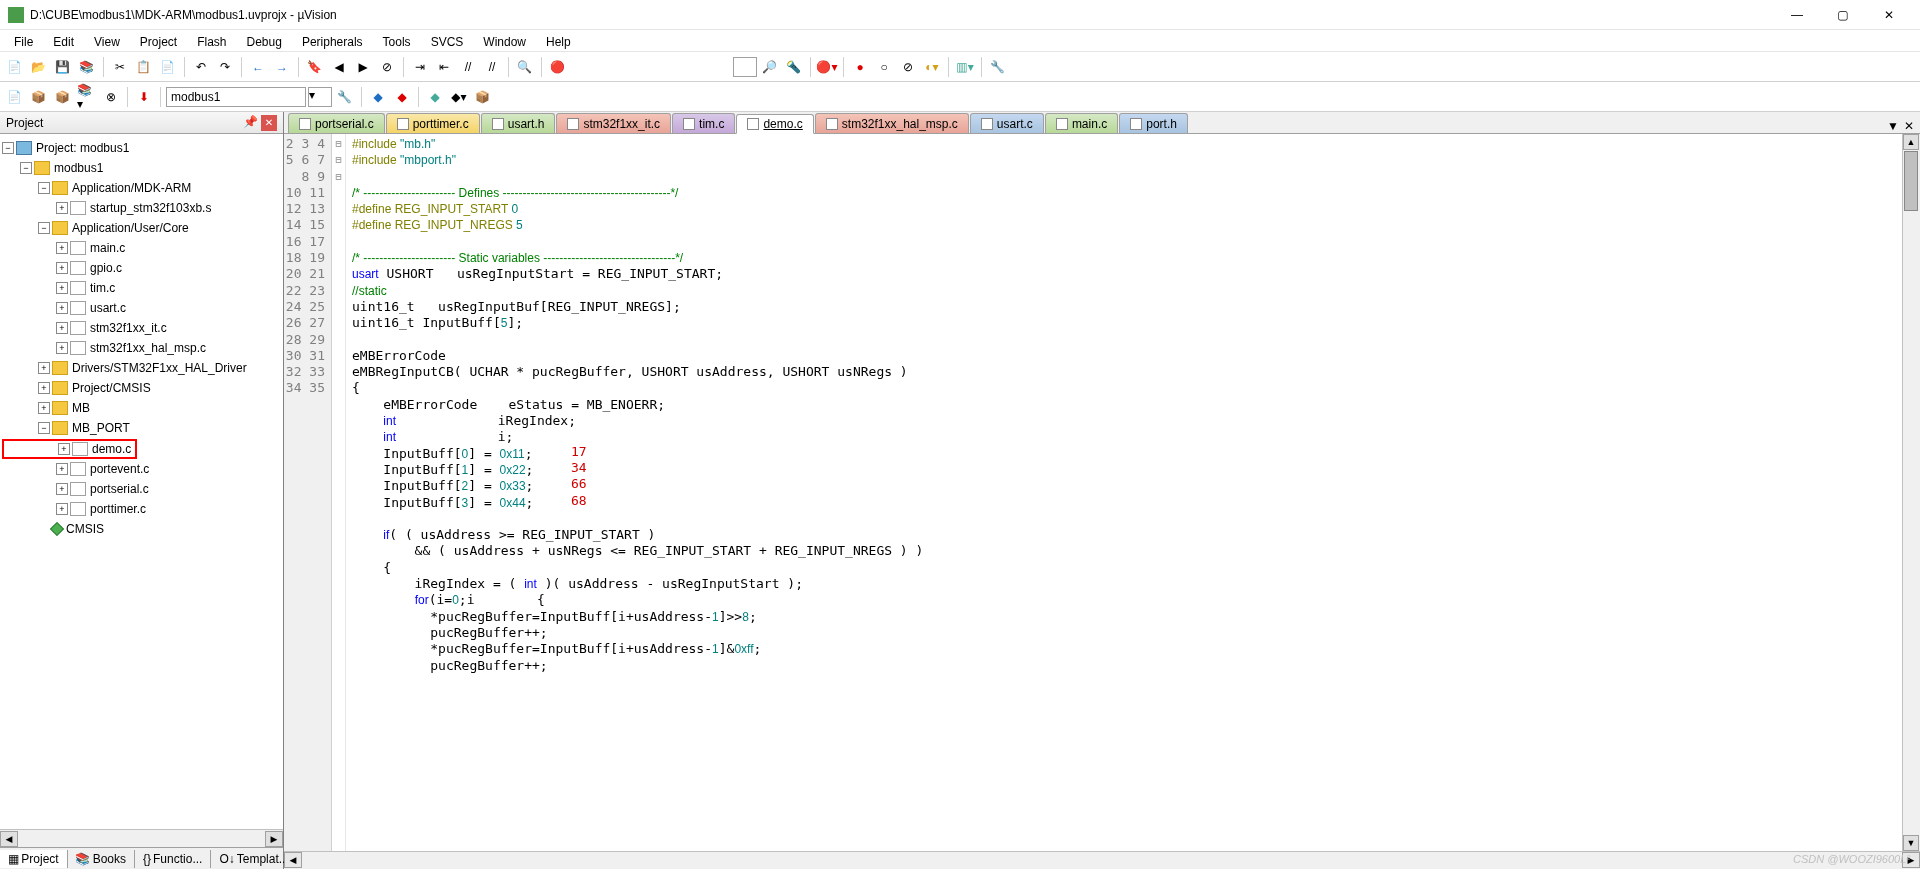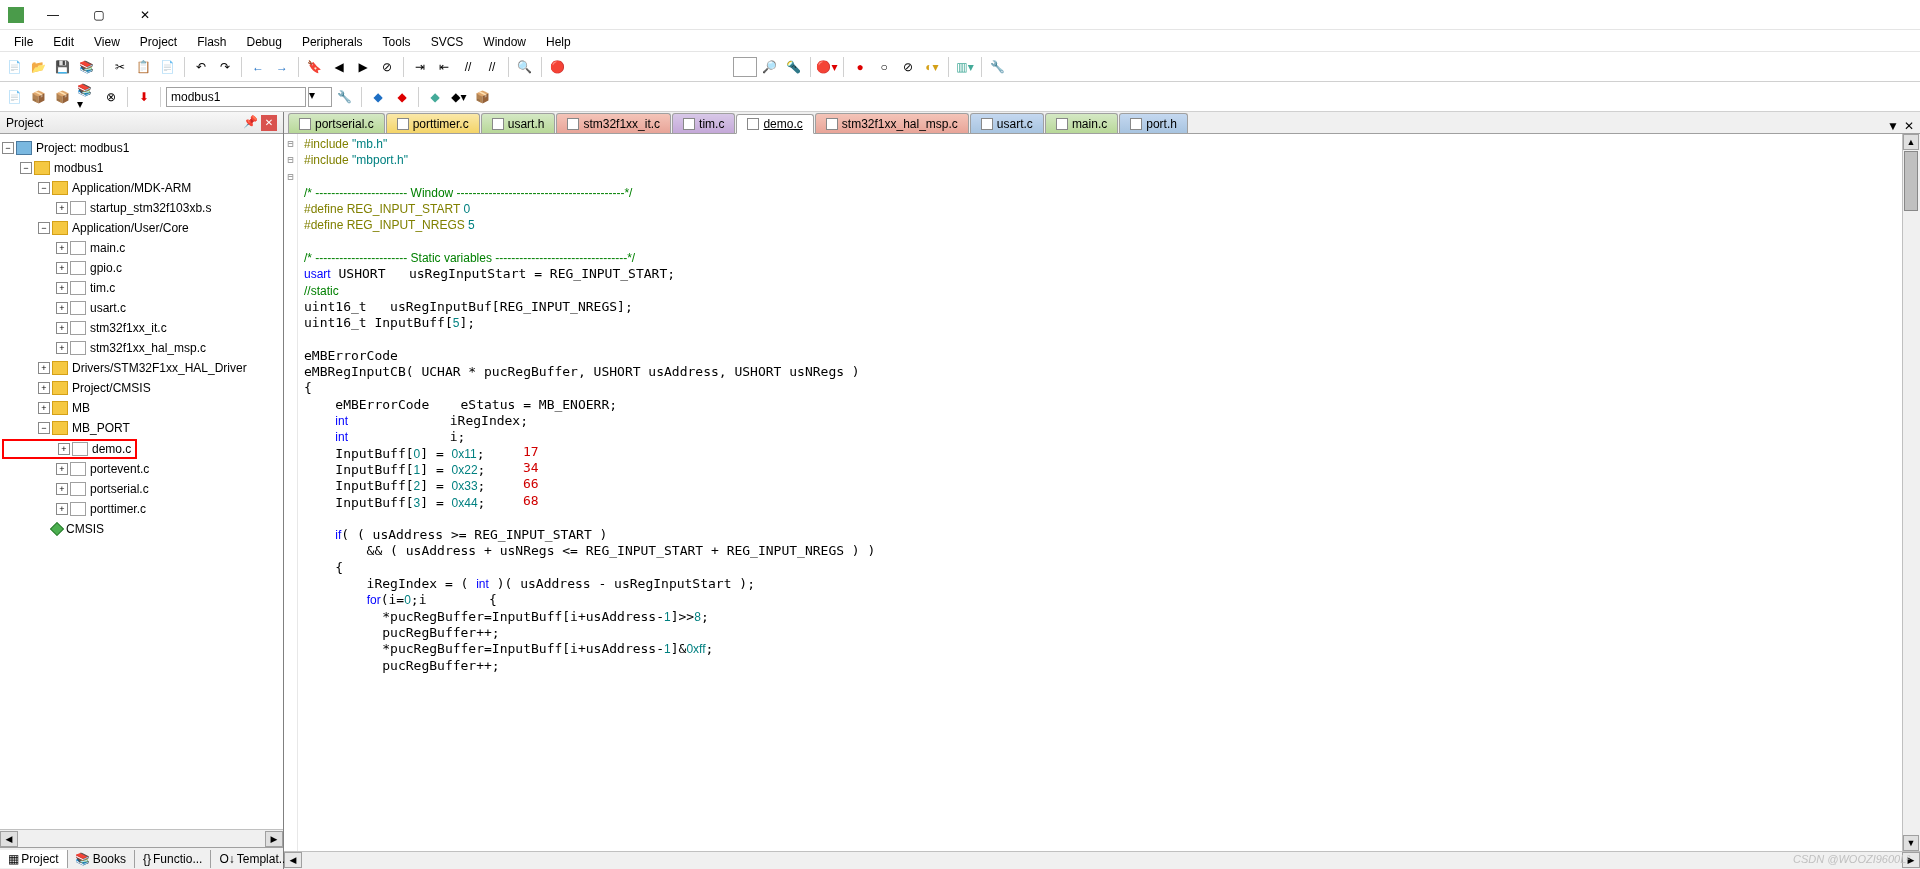--- a/index.html
+++ b/index.html
@@ -64,20 +64,21 @@
 .vscroll .thumb { width:14px; height:60px; background:#c0c0c0; border:1px solid #888; margin:1px; }
 .ed-scroll-h { height:18px; background:#f0f0f0; border-top:1px solid #c0c0c0; display:flex; }
 .ed-scroll-h .nav-btn { width:18px; height:16px; background:#e8e8e8; border:1px solid #a0a0a0; display:flex; align-items:center; justify-content:center; font-size:9px; }
 .watermark { position:absolute; bottom:4px; right:10px; color:#c0c0c0; font-size:11px; font-style:italic; pointer-events:none; }
 </style>
 </head>
 <body>
 
 <div class="titlebar">
   <div class="app-icon"></div>
+  <div class="title-text">D:\CUBE\modbus1\MDK-ARM\modbus1.uvprojx - µVision</div>
   <div class="win-controls">
     <div class="win-btn">—</div>
     <div class="win-btn">▢</div>
     <div class="win-btn">✕</div>
   </div>
 </div>
 
 <div class="menubar" id="menubar">
     <div class="menu-item">File</div>
     <div class="menu-item">Edit</div>
@@ -394,20 +395,55 @@
         <div class="ed-tab blue">
           <span class="f-icon"></span>
           <span>port.h</span>
         </div>
         <div class="ed-tab-right">
           <span>▼</span>
           <span>✕</span>
         </div>
       </div>
     <div class="editor-body">
+      <div class="gutter" id="gutter">2
+3
+4
+5
+6
+7
+8
+9
+10
+11
+12
+13
+14
+15
+16
+17
+18
+19
+20
+21
+22
+23
+24
+25
+26
+27
+28
+29
+30
+31
+32
+33
+34
+35
+</div>
       <div class="fold-col" id="foldcol"> 
  
  
  
  
  
  
  
  
  
@@ -432,21 +468,21 @@
  
 ⊟
  
  
  
  
 </div>
       <div class="code" id="code"><span class="pp">#include <span class="str">"mb.h"</span></span>
 <span class="pp">#include <span class="str">"mbport.h"</span></span>
 
-<span class="cmt">/* ----------------------- Window ------------------------------------------*/</span>
+<span class="cmt">/* ----------------------- Defines ------------------------------------------*/</span>
 <span class="pp">#define REG_INPUT_START <span class="num">0</span></span>
 <span class="pp">#define REG_INPUT_NREGS <span class="num">5</span></span>
 
 <span class="cmt">/* ----------------------- Static variables ---------------------------------*/</span>
 <span class="kw">usart</span> USHORT   usRegInputStart = REG_INPUT_START;
 <span class="cmt">//static</span>
 uint16_t   usRegInputBuf[REG_INPUT_NREGS];
 uint16_t InputBuff[<span class="num">5</span>];
 
 eMBErrorCode

